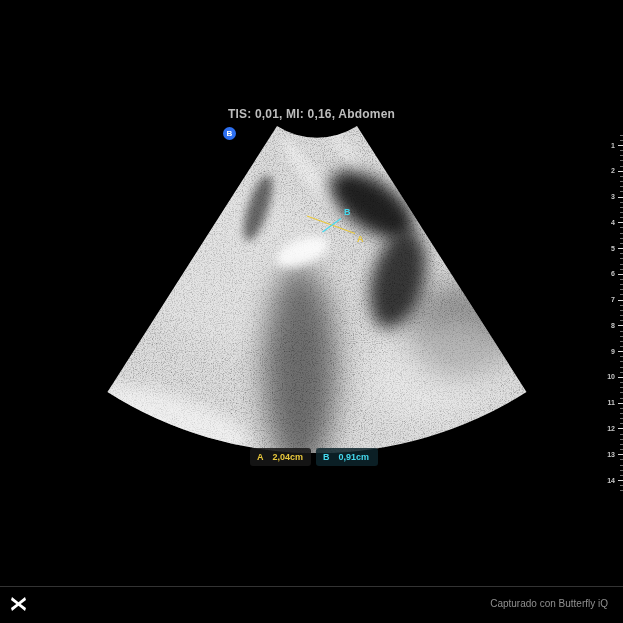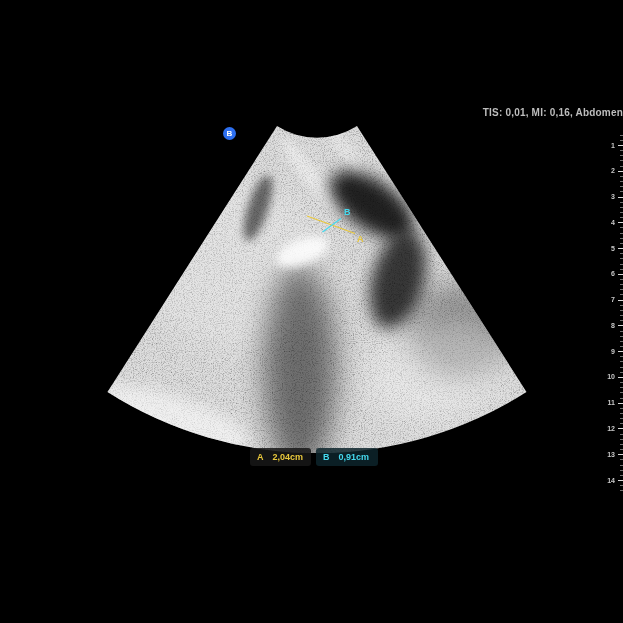--- a/index.html
+++ b/index.html
@@ -10,22 +10,22 @@
     --pill-b-bg:rgba(13,37,44,0.85);
     --status-color:#BDBDBD;
     --footer-color:#8F8F8F;
   }
   html,body{margin:0;padding:0;background:#000;}
   .stage{
     position:relative;width:623px;height:623px;background:#000;overflow:hidden;
     font-family:"Liberation Sans",sans-serif;
   }
   .status-text{
-    position:absolute;top:107px;left:0;width:623px;text-align:right;
-    font-size:10px;font-weight:bold;color:var(--status-color);letter-spacing:.2px;
+    position:absolute;top:107px;left:0;width:623px;text-align:center;
+    font-size:12px;font-weight:bold;color:var(--status-color);letter-spacing:.2px;
   }
   .mode-badge{
     position:absolute;left:223px;top:127px;width:13px;height:13px;border-radius:50%;
     background:var(--badge-blue);color:#fff;font-size:8px;font-weight:bold;
     display:flex;align-items:center;justify-content:center;line-height:1;
   }
   .fan-svg{position:absolute;left:0;top:0;}
   .cal-line-a{stroke:var(--cal-yellow);stroke-width:1.2;}
   .cal-line-b{stroke:var(--cal-cyan);stroke-width:1.2;}
   .cal-label-a{fill:var(--cal-yellow);font:bold 9px "Liberation Sans",sans-serif;}
@@ -209,14 +209,20 @@
 
   <div class="pill pill-a">
     <span>A</span>
     <span>2,04cm</span>
   </div>
   <div class="pill pill-b">
     <span>B</span>
     <span>0,91cm</span>
   </div>
 
+  <div class="footer">
+    <svg class="logo" width="17" height="16" viewBox="0 0 16 16">
+      <path fill="#ffffff" d="M1.5,1 L8,6.2 L14.5,1 L15.5,4 L10.2,8 L15.5,12 L14.5,15 L8,9.8 L1.5,15 L0.5,12 L5.8,8 L0.5,4 Z"></path>
+    </svg>
+    <div class="caption">Capturado con Butterfly iQ</div>
+  </div>
 
 </div>
 
 </body></html>

